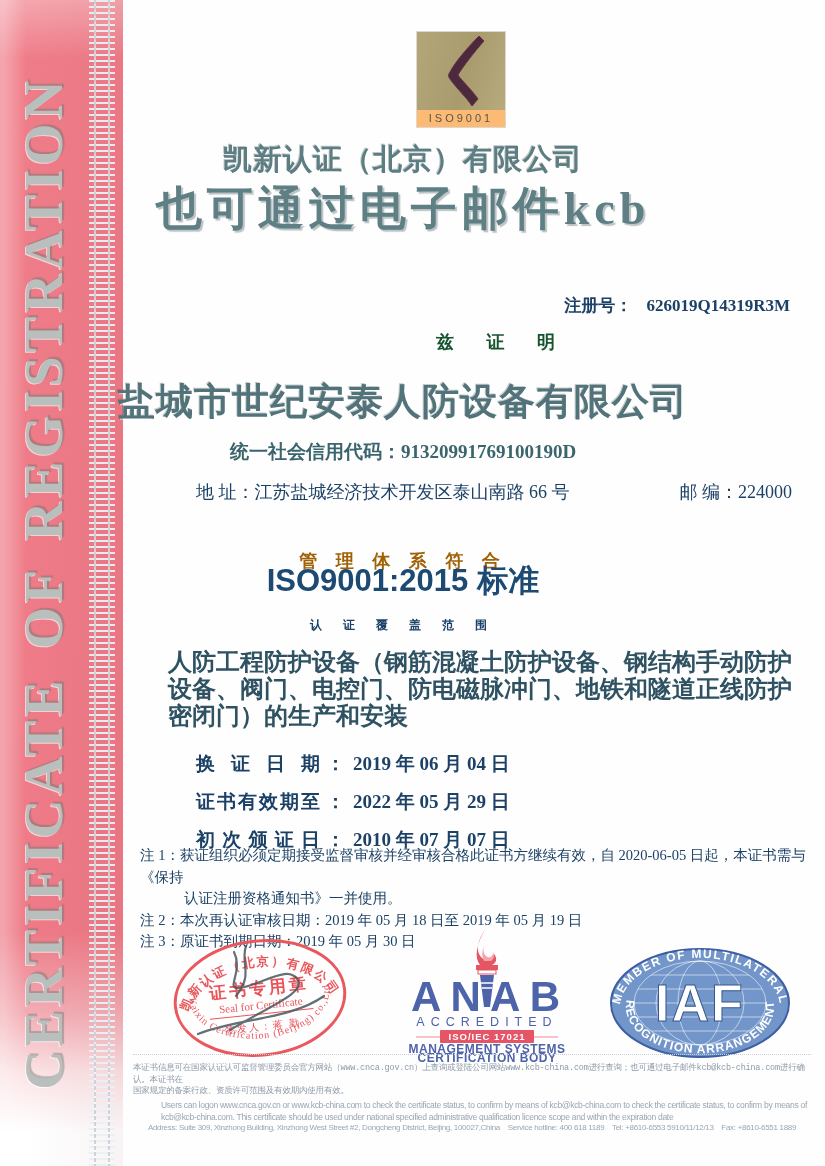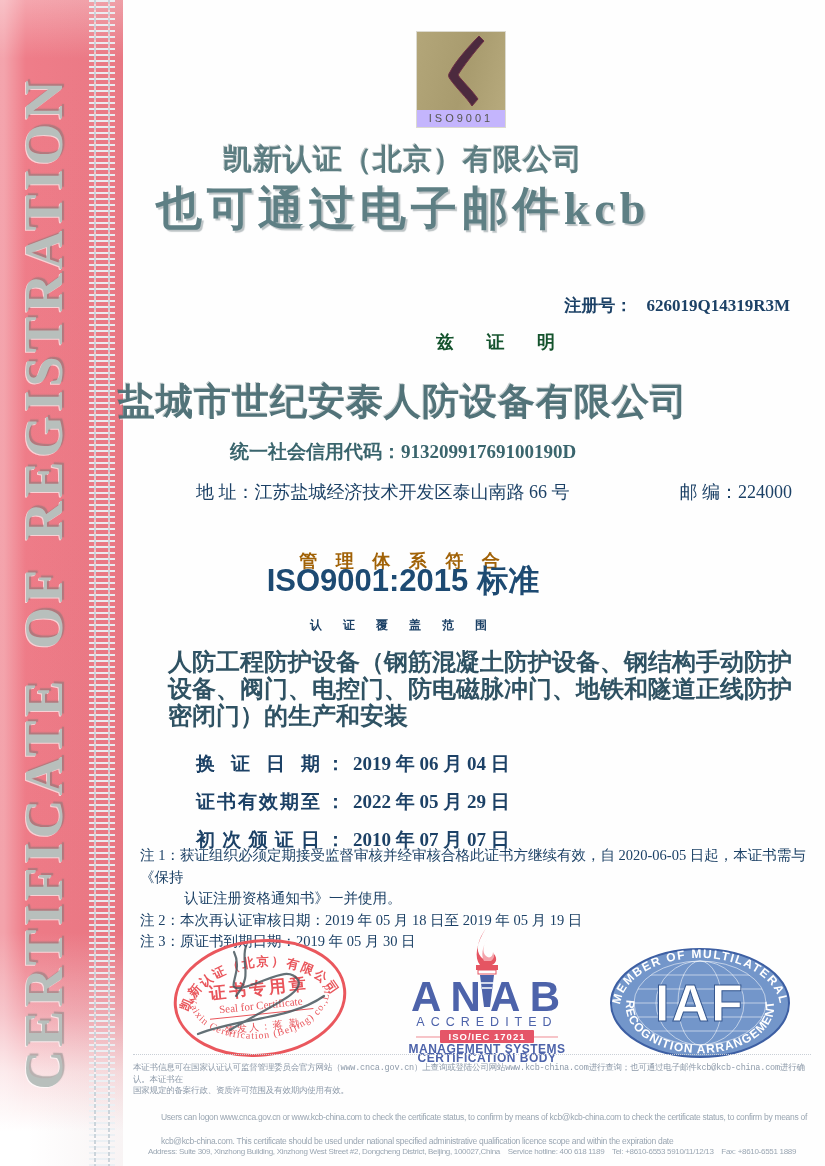--- a/index.html
+++ b/index.html
@@ -18,21 +18,21 @@
   .rail.l{left:5px}.rail.r{right:5px}
   .strip-text{position:absolute;left:0;top:0;width:1166px;height:88px;line-height:88px;
     transform-origin:0 0;transform:rotate(-90deg) translateX(-1166px);
     text-align:center;white-space:nowrap;font-weight:bold;font-size:54px;letter-spacing:4px;word-spacing:10px;
     color:#b8bfbc;text-shadow:2px 2px 1px rgba(105,118,112,.45),-1px -1px 0 rgba(255,255,255,.65);}
 
   
   .iso-badge{position:absolute;left:417px;top:32px;width:88px;box-shadow:0 0 0 1px rgba(120,110,70,.25);}
   .iso-art{height:78px;background:linear-gradient(105deg,#b3a679,#a89b6e 55%,#b7aa7d);position:relative;}
   .iso-art svg{position:absolute;left:0;top:0;}
-  .iso-label{height:17px;background:#c4b5fd;color:#55554e;font:11px "Liberation Sans","DejaVu Sans",sans-serif;
+  .iso-label{height:17px;background:#fdba74;color:#55554e;font:11px "Liberation Sans","DejaVu Sans",sans-serif;
     letter-spacing:3px;text-align:center;line-height:17px;}
 
   
   .cblock{position:absolute;left:0;width:806px;text-align:center;}
   .org-title{top:140px;font-size:29px;font-weight:bold;color:#5c7d81;letter-spacing:1px;
     text-shadow:1px 1px 0 rgba(255,255,255,.7),-1px -1px 0 rgba(70,92,95,.35);}
   .cert-title{top:178px;font-size:46px;font-weight:bold;color:#5e7f84;letter-spacing:5px;
     text-shadow:2px 2px 1px rgba(62,84,88,.35),-1px -1px 0 rgba(255,255,255,.8);}
   .reg-row{position:absolute;top:294px;right:35px;font-size:17px;font-weight:bold;color:#1c4166;}
   .reg-row span{margin-left:10px;}
@@ -61,21 +61,21 @@
 
   
   .seal-svg{position:absolute;left:172px;top:938px;}
   .anab-svg{position:absolute;left:402px;top:927px;font-family:"Liberation Sans","DejaVu Sans",sans-serif;}
   .iaf-svg{position:absolute;left:608px;top:947px;font-family:"Liberation Sans","DejaVu Sans",sans-serif;}
 
   
   .fineprint{position:absolute;left:133px;top:1054px;width:678px;border-top:1px dotted #c9cfd6;padding-top:8px;
     font-family:"Liberation Sans","DejaVu Sans",sans-serif;}
   .fp-cn{font-size:8.5px;line-height:11.5px;color:#8d9aa9;letter-spacing:-0.2px;font-family:Liberation Mono, monospace;}
-  .fp-en{font-size:8.5px;line-height:10.5px;color:#9aa6b2;letter-spacing:-0.3px;margin-top:14px;padding-left:28px;}
+  .fp-en{font-size:8.5px;line-height:10.5px;color:#9aa6b2;letter-spacing:-0.3px;margin-top:2px;padding-left:28px;}
   .fp-addr{margin-top:9px;text-align:center;font-size:8.5px;line-height:11px;color:#8d9aa9;letter-spacing:-0.2px;}
   .fp-addr2{text-align:center;font-size:8px;line-height:10px;color:#9aa6b2;letter-spacing:-0.3px;}
 </style>
 </head>
 <body>
 
 <div class="page">
 
   <div class="side-strip">
     <div class="track">

